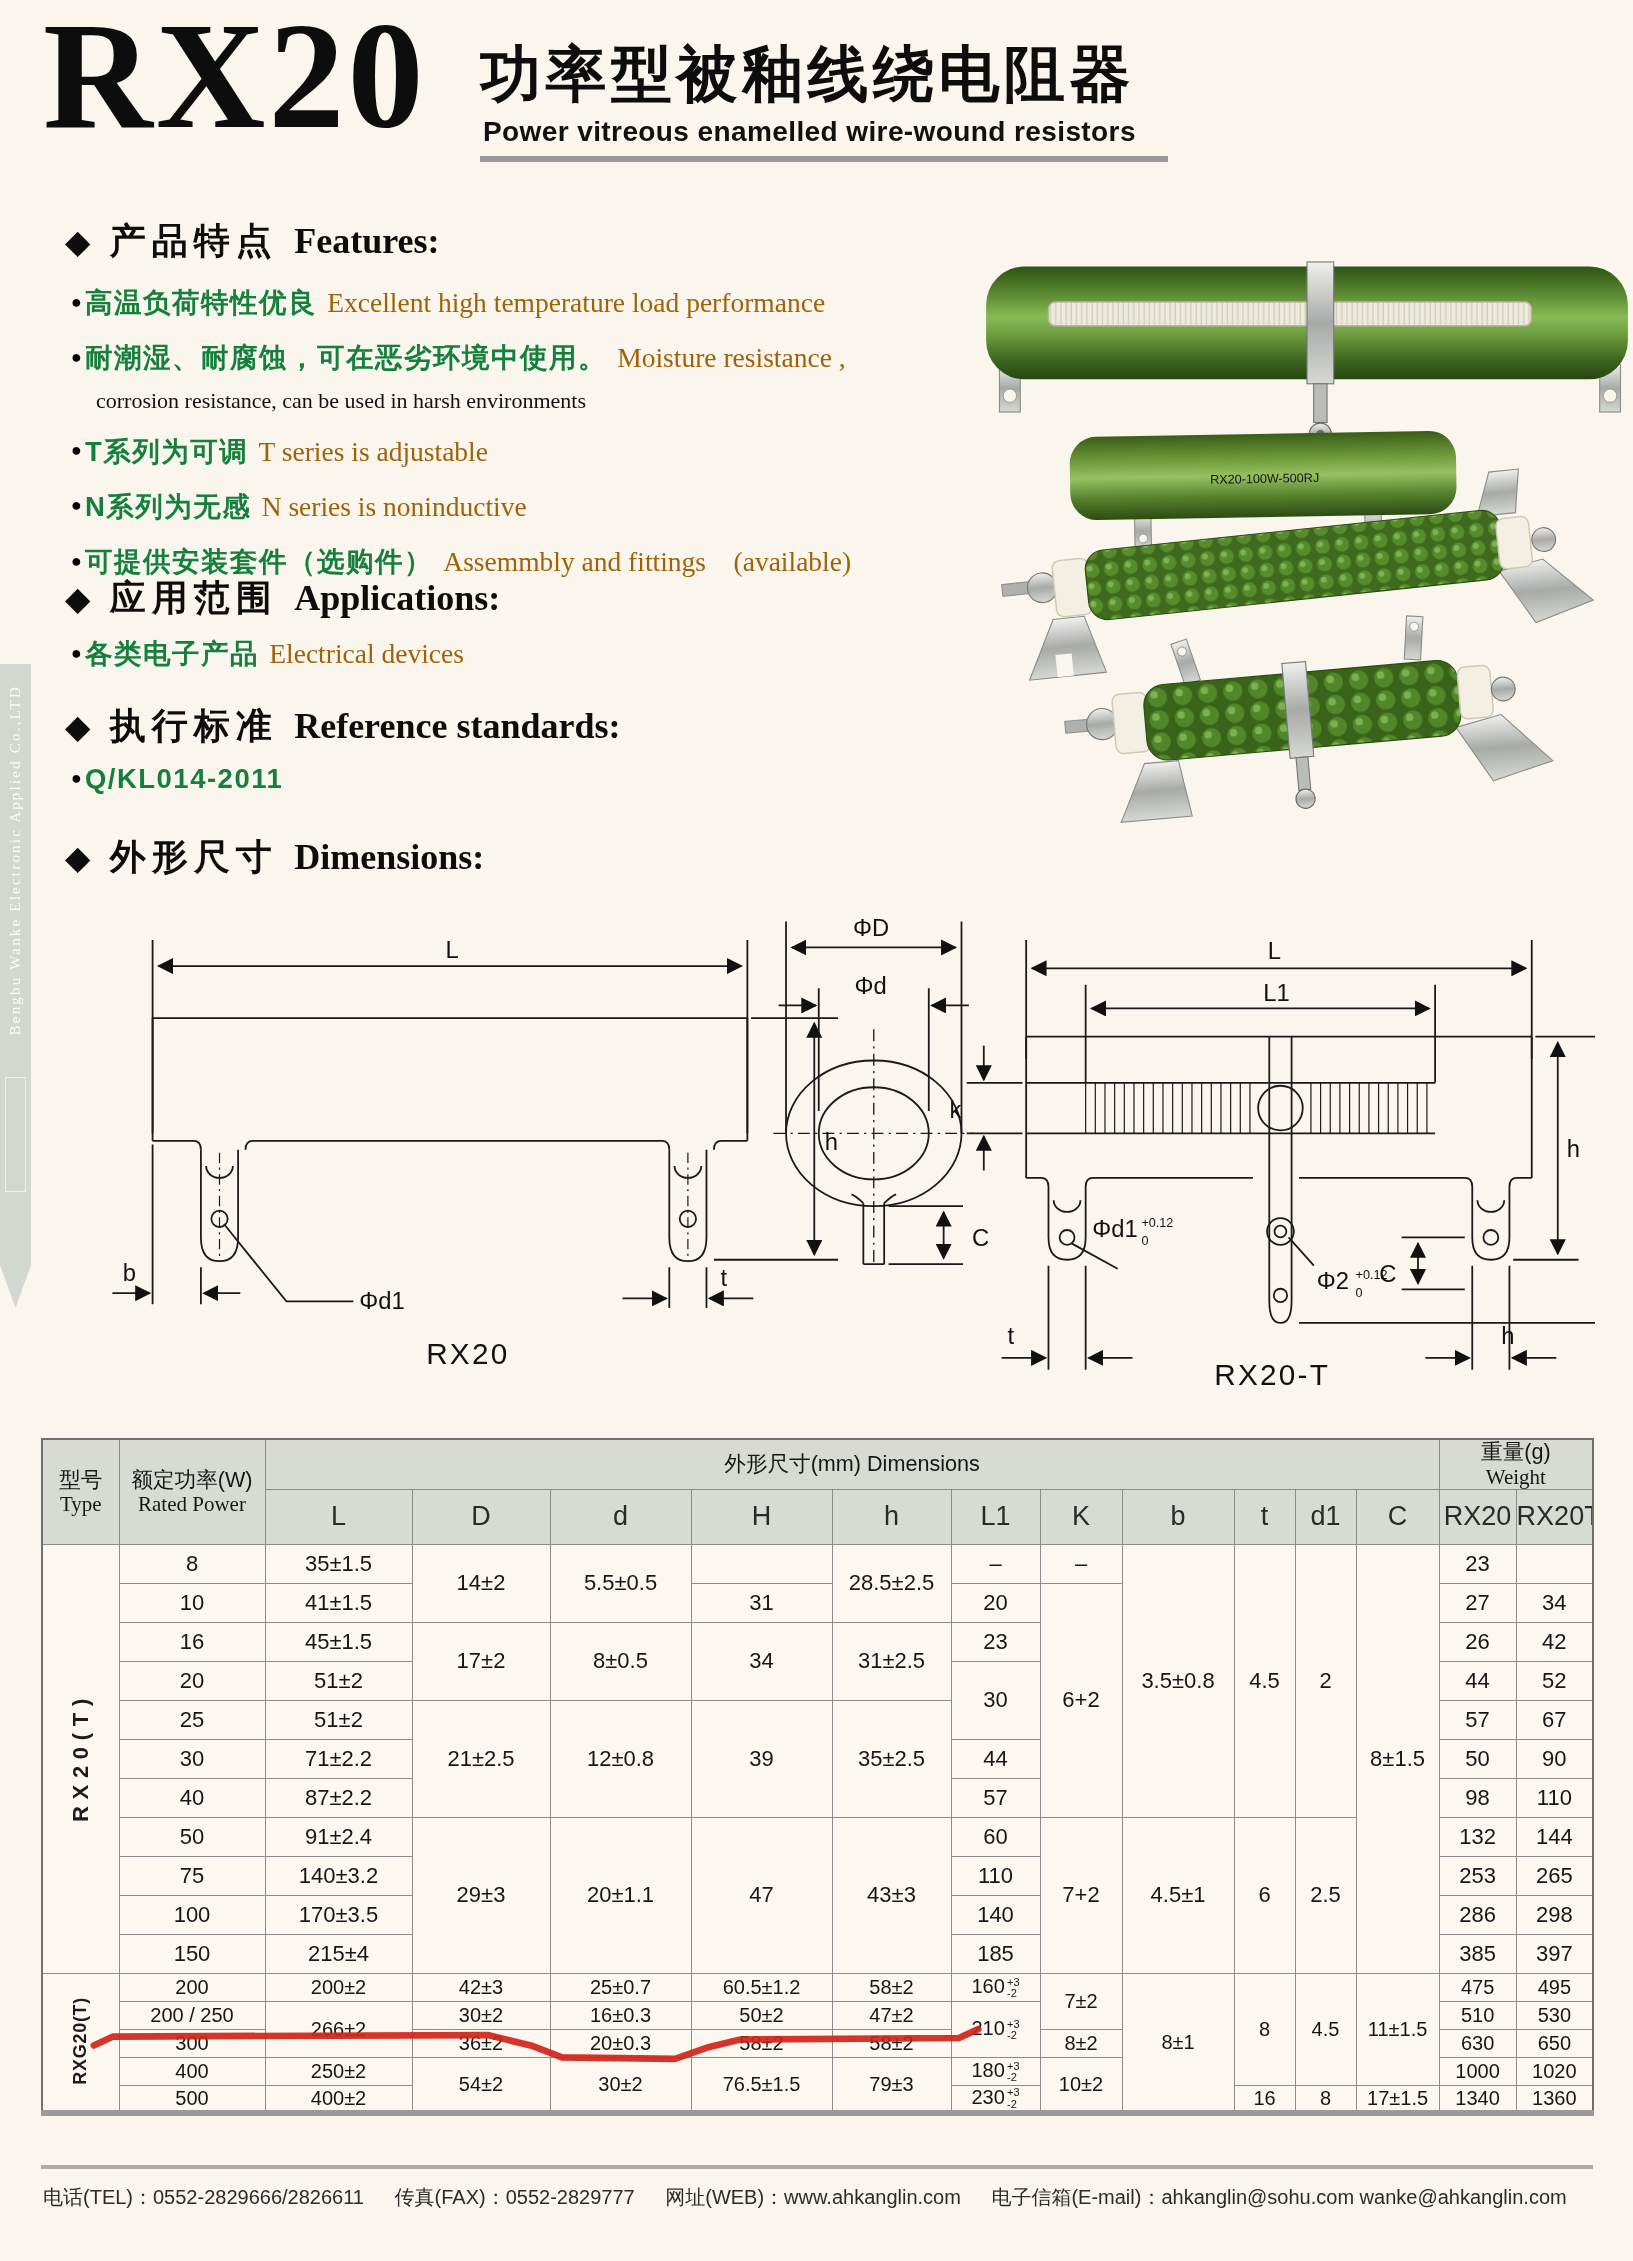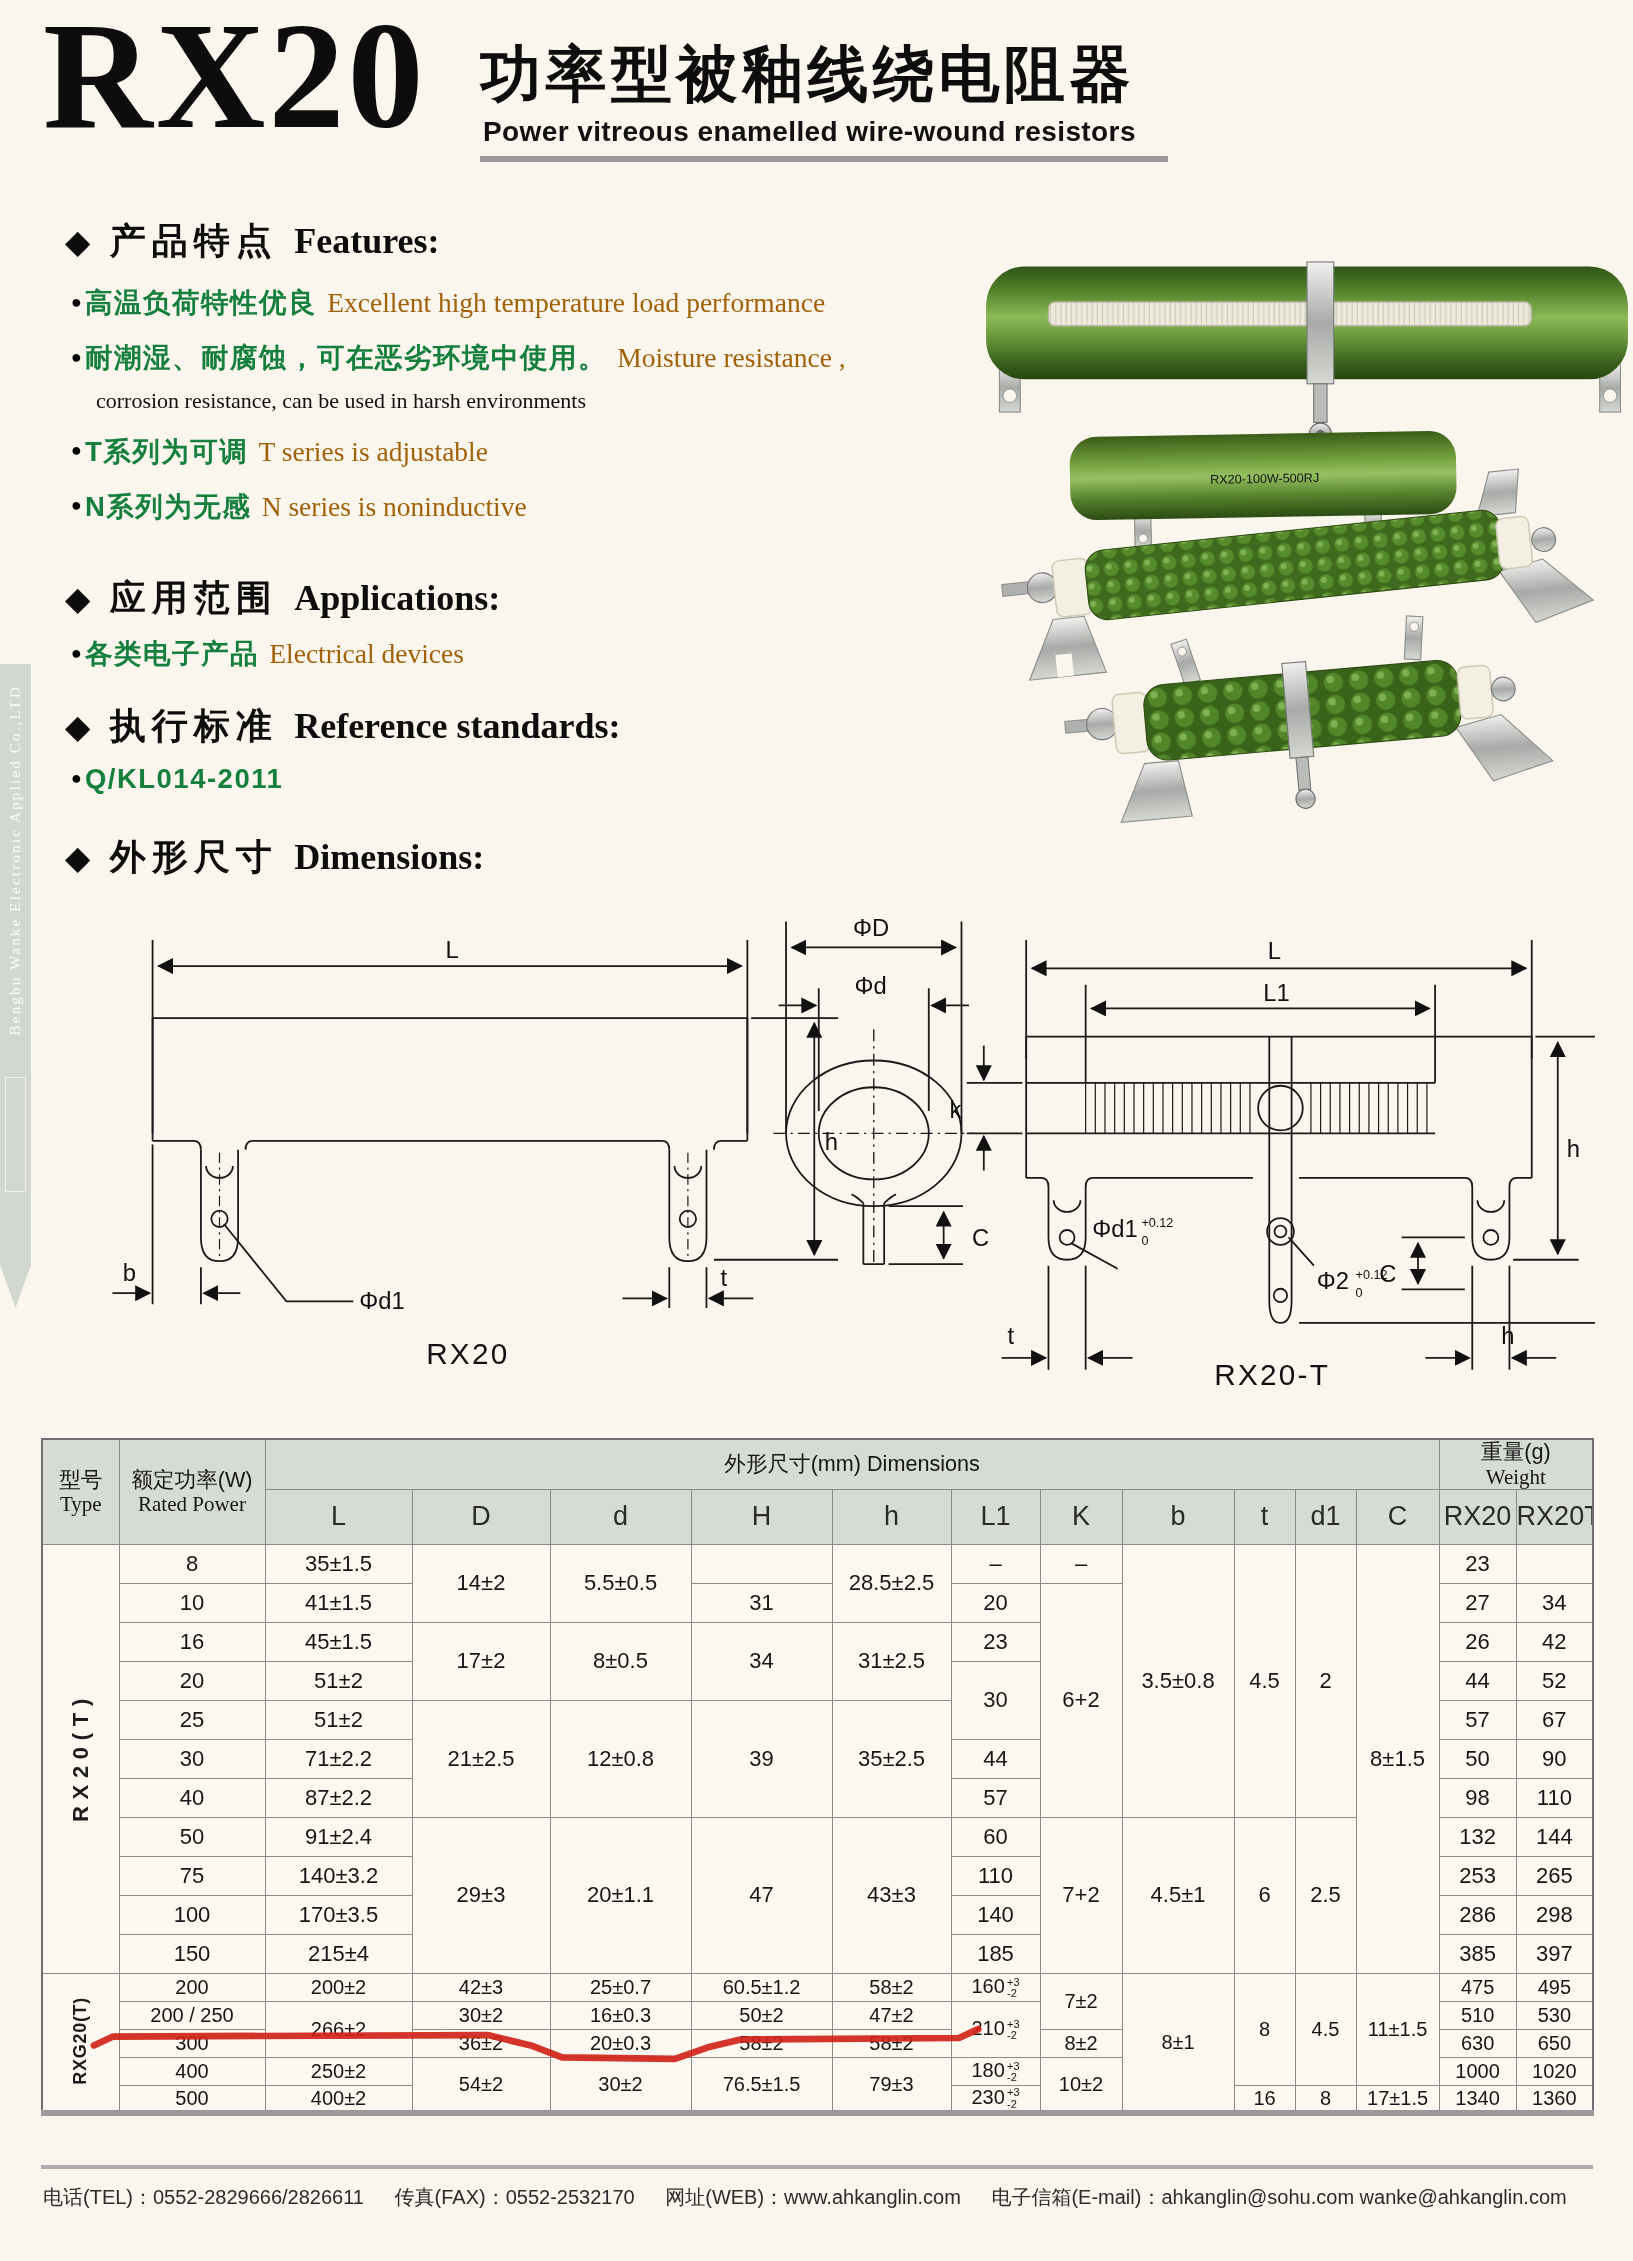--- a/index.html
+++ b/index.html
@@ -89,20 +89,21 @@
     <span class="diamond">◆</span>
     <span class="h-cn">产品特点</span>
     <span class="h-en">Features:</span>
   </div>
   <div class="blist" id="feat-list" style="top:285px">
       <div class="feat"><span class="bullet">●</span><span class="cn">高温负荷特性优良</span><span class="en">Excellent high temperature load performance</span></div>
       <div class="feat"><span class="bullet">●</span><span class="cn">耐潮湿、耐腐蚀，可在恶劣环境中使用。</span><span class="en">Moisture resistance ,</span></div>
       <div class="feat2">corrosion resistance,  can be used in harsh environments</div>
       <div class="feat"><span class="bullet">●</span><span class="cn">T系列为可调</span><span class="en">T series is adjustable</span></div>
       <div class="feat"><span class="bullet">●</span><span class="cn">N系列为无感</span><span class="en">N series is noninductive</span></div>
+      <div class="feat"><span class="bullet">●</span><span class="cn">可提供安装套件（选购件）</span><span class="en">Assemmbly and fittings　(available)</span></div>
     </div>
 
   <div class="sec-head" style="top:574px">
     <span class="diamond">◆</span>
     <span class="h-cn">应用范围</span>
     <span class="h-en">Applications:</span>
   </div>
   <div class="blist" style="top:636px">
     <div class="feat"><span class="bullet">●</span><span class="cn">各类电子产品</span><span class="en">Electrical devices</span></div>
   </div>
@@ -581,19 +582,19 @@
     </table>
   </div>
 
   <svg id="overlay" width="1634" height="2261" viewBox="0 0 2198 3042">
     <path d="M126,2752 L152,2740 L656,2738 L714,2752 L756,2768 L908,2770 L954,2754 L996,2744 L1290,2742 L1316,2730" fill="none" stroke="#d02318" stroke-width="9" stroke-linecap="round" stroke-linejoin="round" opacity="0.92"></path>
   </svg>
 
   <div id="frule"></div>
   <div id="footer">
     <span class="fpart"><span>电话(TEL)：</span><span>0552-2829666/2826611</span></span>
-    <span class="fpart"><span>传真(FAX)：</span><span>0552-2532170</span></span>
+    <span class="fpart"><span>传真(FAX)：</span><span>0552-2829777</span></span>
     <span class="fpart"><span>网址(WEB)：</span><span>www.ahkanglin.com</span></span>
     <span class="fpart"><span>电子信箱(E-mail)：</span><span>ahkanglin@sohu.com  wanke@ahkanglin.com</span></span>
   </div>
 
 </div>
 
 
 </body></html>

